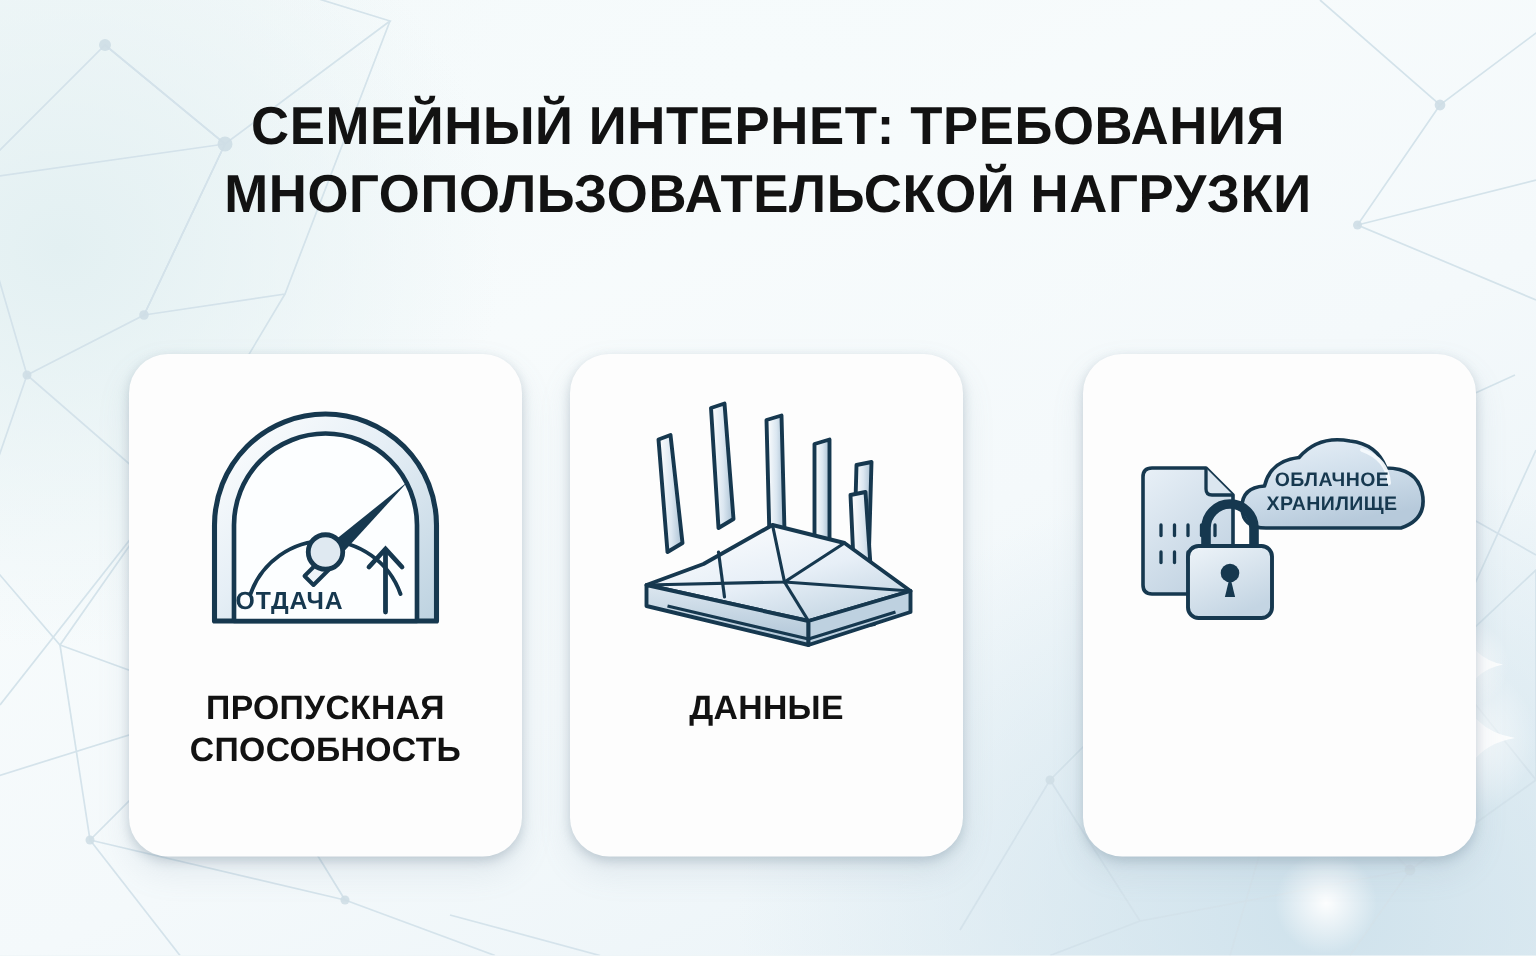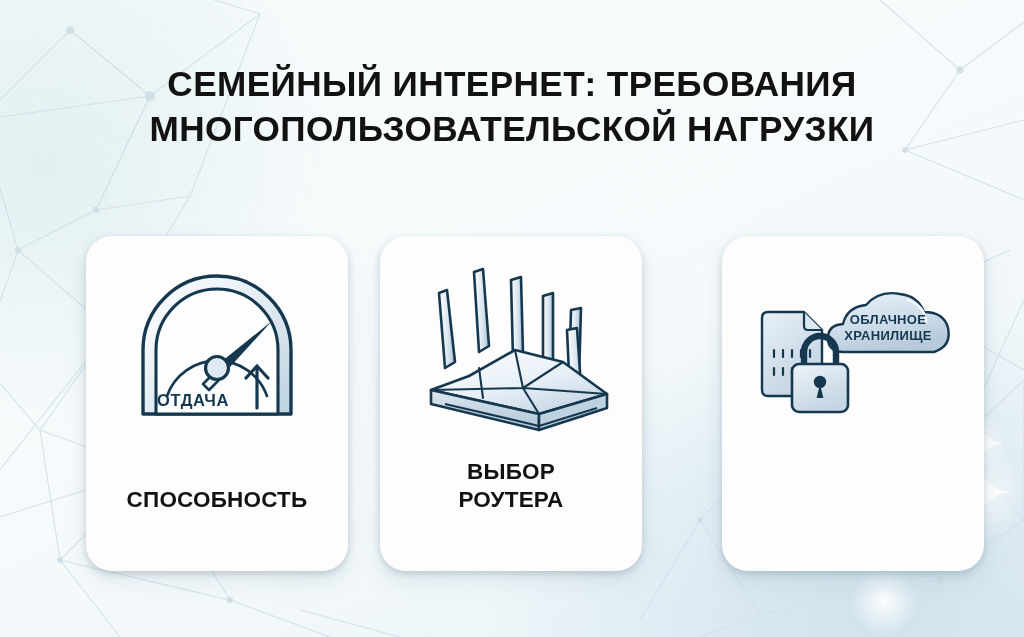--- a/index.html
+++ b/index.html
@@ -205,21 +205,21 @@
 
           <g stroke="#16384f" stroke-width="3.2" stroke-linecap="round" fill="none">
             <path d="M124 144 L124 104"></path>
             <path d="M113 114 L124 102 L135 114"></path>
           </g>
 
           <text x="60" y="142" text-anchor="middle" font-family="Liberation Sans, sans-serif" font-size="16.5" font-weight="bold" fill="#16384f" letter-spacing="0.6">ОТДАЧА</text>
         </svg>
       </div>
       <div class="card-label">
-        <br>
+        <span>ПРОПУСКНАЯ</span><br>
         <span>СПОСОБНОСТЬ</span>
       </div>
     </div>
 
     <div class="card c2">
       <div class="icon-wrap">
         <svg width="200" height="178" viewBox="0 0 200 178">
           <defs>
             <linearGradient id="ant" x1="0" y1="0" x2="1" y2="0">
               <stop offset="0%" stop-color="#ffffff"></stop>
@@ -262,22 +262,21 @@
           <g stroke="#16384f" stroke-width="2.1" fill="none" stroke-linecap="round">
             <path d="M104 92 L112 130 L20 132"></path>
             <path d="M112 130 L196 136"></path>
             <path d="M112 130 L128 156"></path>
             <path d="M152 104 L112 130"></path>
             <path d="M68 110 L72 140"></path>
           </g>
         </svg>
       </div>
       <div class="card-label">
-        <span>ВЫБОР</span><br>
-        <span>РОУТЕРА</span>
+        <span>ДАННЫЕ</span><br>
       </div>
     </div>
 
     <div class="card c3">
       <div class="icon-wrap">
         <svg width="210" height="142" viewBox="0 0 210 142">
           <defs>
             <linearGradient id="cl" x1="0" y1="0" x2="0.4" y2="1">
               <stop offset="0%" stop-color="#e9f1f8"></stop>
               <stop offset="55%" stop-color="#cfdeeb"></stop>

